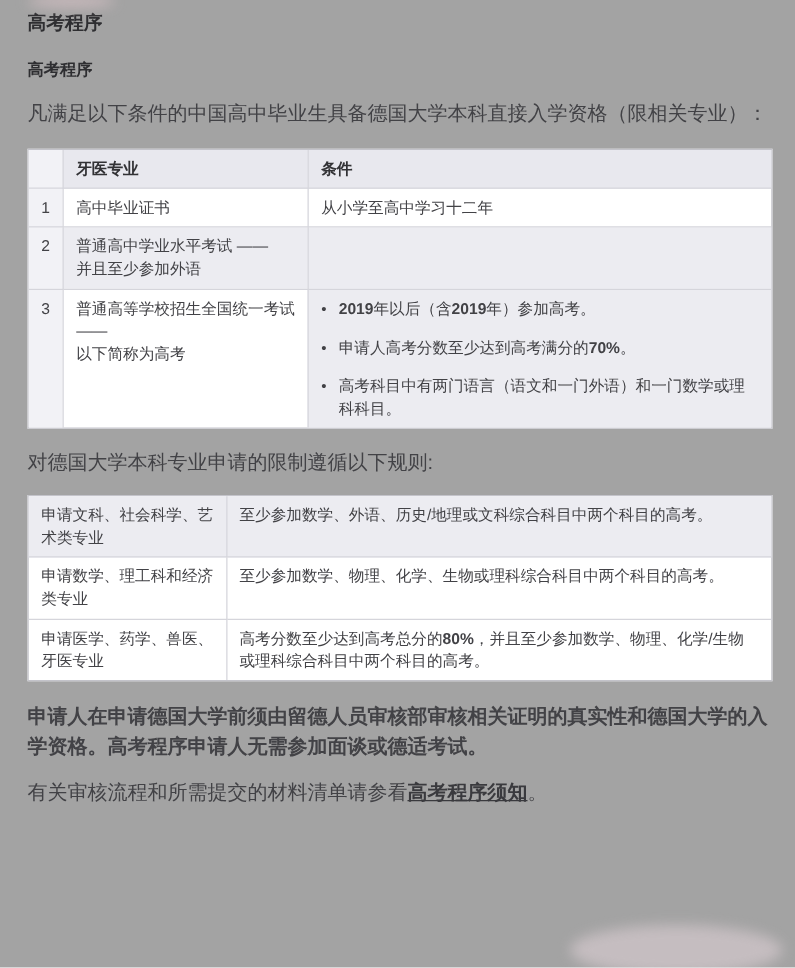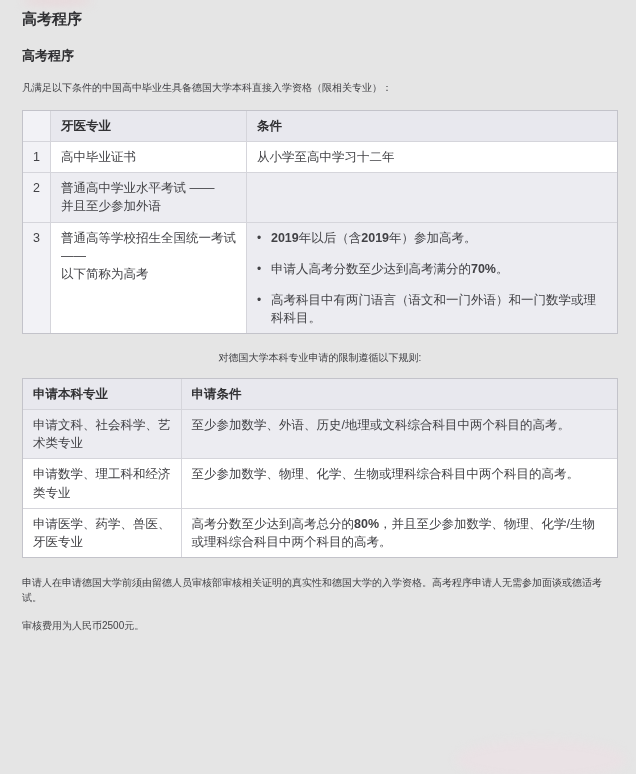--- a/index.html
+++ b/index.html
@@ -1,21 +1,21 @@
 <!DOCTYPE html>
 <html lang="zh"><head>
 <meta charset="utf-8">
 <style>
   * { box-sizing: border-box; }
   html, body { margin: 0; padding: 0; background: #ffffff; }
   .page {
     position: relative;
     width: 636px;
     height: 774px;
-    background: #e5e5e5;
+    background: #a3a3a3;
     font-family: "Liberation Sans", sans-serif;
     color: #424246;
     overflow: hidden;
   }
   .content { padding: 10px 18px 0 22px; }
 
   .title {
     font-size: 15px;
     font-weight: 700;
     color: #2e2e31;
@@ -23,21 +23,21 @@
     line-height: 1.25;
   }
   .subtitle {
     font-size: 13px;
     font-weight: 700;
     color: #2e2e31;
     margin: 19px 0 0;
     line-height: 1.25;
   }
   .para {
-    font-size: 10px;
+    font-size: 16px;
     line-height: 1.5;
     margin: 14px 0 0;
   }
   .intro { margin-top: 16px; }
 
   .table-wrap {
     border: 1px solid #c3c3ca;
     margin-top: 15px;
     background: #ffffff;
   }
@@ -73,21 +73,21 @@
   b, .bold { font-weight: 700; }
 
   .doc-link {
     color: #3a3a3e;
     text-decoration: underline;
     cursor: pointer;
   }
   .doc-link.bold { font-weight: 700; }
 
   .footer-para { margin-top: 13px; }
-  .footer-para.first { margin-top: 17px; }
+  .footer-para.first { margin-top: 17px; font-weight: bold; }
 
   .smudge {
     position: absolute;
     border-radius: 50%;
     filter: blur(5px);
     pointer-events: none;
   }
   .smudge-top {
     left: 22px; top: -4px; width: 70px; height: 10px;
     background: rgba(235, 205, 212, 0.55);
@@ -150,45 +150,41 @@
             <div class="bullet">
               <span class="bullet-dot">•</span>
               <span class="bullet-text">高考科目中有两门语言（语文和一门外语）和一门数学或理科科目。</span>
             </div>
           </td>
         </tr>
       </tbody>
         </table>
     </div>
 
-    <p class="para" style="margin-top:16px;text-align:center;">对德国大学本科专业申请的限制遵循以下规则:</p>
+    <p class="para" style="margin-top:16px;">对德国大学本科专业申请的限制遵循以下规则:</p>
 
     <div class="table-wrap" style="margin-top:13px;">
       <table class="data-table">
         <tbody>
-            <tr>
-          <th class="hdr-bg majorcol">申请本科专业</th>
-          <th class="hdr-bg">申请条件</th>
-        </tr>
         <tr>
           <td class="majorcol stripe">申请文科、社会科学、艺术类专业</td>
           <td class="stripe"><span>至少参加数学、外语、历史/地理或文科综合科目中两个科目的高考。</span><b></b><span></span></td>
         </tr>
         <tr>
           <td class="majorcol">申请数学、理工科和经济类专业</td>
           <td><span>至少参加数学、物理、化学、生物或理科综合科目中两个科目的高考。</span><b></b><span></span></td>
         </tr>
         <tr>
           <td class="majorcol">申请医学、药学、兽医、牙医专业</td>
           <td><span>高考分数至少达到高考总分的</span><b>80%</b><span>，并且至少参加数学、物理、化学/生物或理科综合科目中两个科目的高考。</span></td>
         </tr>
       </tbody>
         </table>
     </div>
 
     <p class="para footer-para first">申请人在申请德国大学前须由留德人员审核部审核相关证明的真实性和德国大学的入学资格。高考程序申请人无需参加面谈或德适考试。</p>
 
+    <p class="para footer-para"><span>有关审核流程和所需提交的材料清单请参看</span><a class="doc-link bold">高考程序须知</a><span>。</span></p>
 
-    <p class="para footer-para">审核费用为人民币2500元。</p>
 
 
   </div>
 </div>
 
 </body></html>

